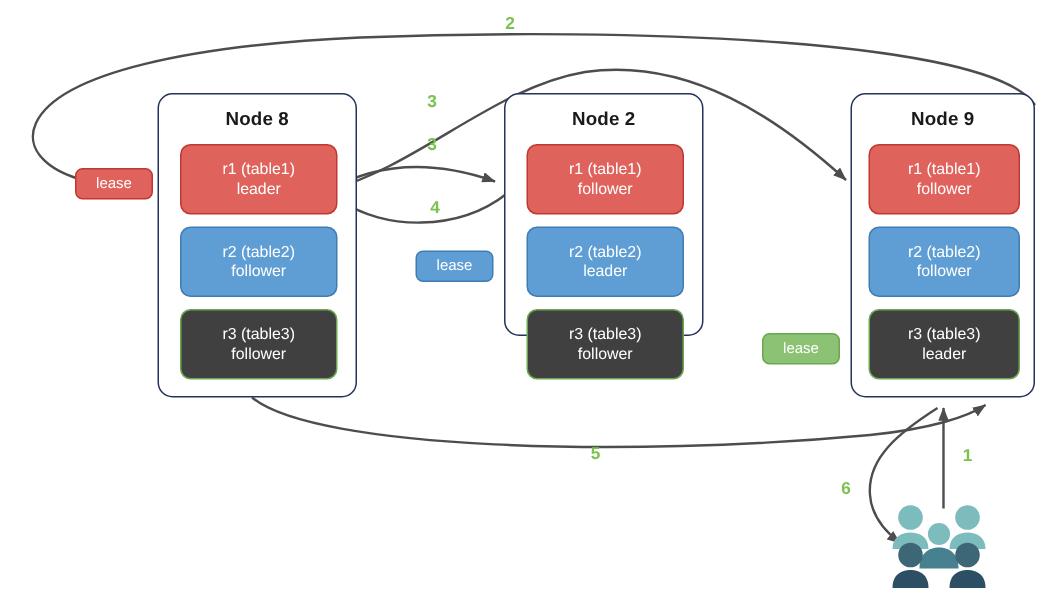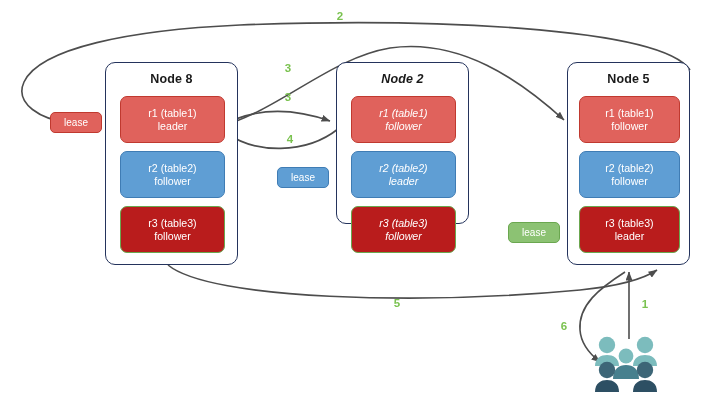--- a/index.html
+++ b/index.html
@@ -50,21 +50,21 @@
     align-items: center;
     justify-content: center;
     color: #ffffff;
     font-size: 10.6px;
     line-height: 13px;
     text-align: center;
   }
   .replica .ln { display: block; }
   .rep-red   { background: #e0625c; border: 1.4px solid #c0392f; }
   .rep-blue  { background: #5f9ed4; border: 1.4px solid #3f7cb4; justify-content: center; }
-  .rep-green { background: #b91c1c; border: 1.4px solid #6aa74f; }
+  .rep-green { background: #404040; border: 1.4px solid #6aa74f; }
 
   .lease {
     position: absolute;
     box-sizing: border-box;
     border-radius: 5px;
     display: flex;
     align-items: center;
     justify-content: center;
     color: #ffffff;
     font-size: 10px;
@@ -121,38 +121,38 @@
     <div class="replica rep-blue" style="left:14px; top:88px; width:105px; height:47px;">
       <span class="ln">r2 (table2)</span>
       <span class="ln">follower</span>
     </div>
     <div class="replica rep-green" style="left:14px; top:143px; width:105px; height:47px;">
       <span class="ln">r3 (table3)</span>
       <span class="ln">follower</span>
     </div>
   </div>
 
-  <div class="node-box" style="left:336px; top:62px; width:133px; height:162px;font-style:italic;">
+  <div class="node-box" style="left:336px; top:62px; width:133px; height:162px;">
     <div class="node-title">Node 2</div>
     <div class="replica rep-red" style="left:14px; top:33px; width:105px; height:47px;">
       <span class="ln">r1 (table1)</span>
       <span class="ln">follower</span>
     </div>
     <div class="replica rep-blue" style="left:14px; top:88px; width:105px; height:47px;">
       <span class="ln">r2 (table2)</span>
       <span class="ln">leader</span>
     </div>
     <div class="replica rep-green" style="left:14px; top:143px; width:105px; height:47px;">
       <span class="ln">r3 (table3)</span>
       <span class="ln">follower</span>
     </div>
   </div>
 
   <div class="node-box" style="left:567px; top:62px; width:123px; height:203px;">
-    <div class="node-title">Node 5</div>
+    <div class="node-title">Node 9</div>
     <div class="replica rep-red" style="left:11px; top:33px; width:101px; height:47px;">
       <span class="ln">r1 (table1)</span>
       <span class="ln">follower</span>
     </div>
     <div class="replica rep-blue" style="left:11px; top:88px; width:101px; height:47px;">
       <span class="ln">r2 (table2)</span>
       <span class="ln">follower</span>
     </div>
     <div class="replica rep-green" style="left:11px; top:143px; width:101px; height:47px;">
       <span class="ln">r3 (table3)</span>

